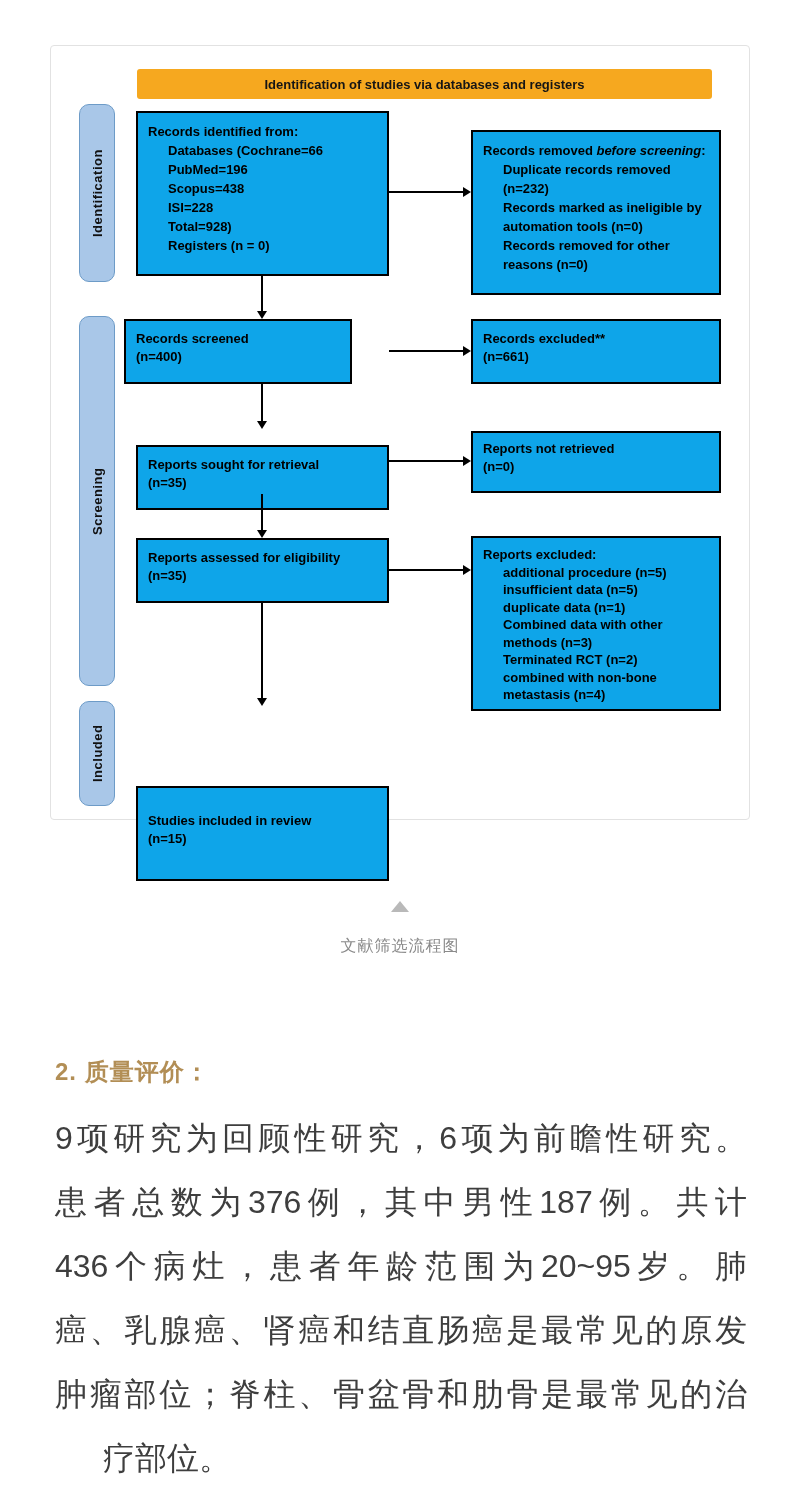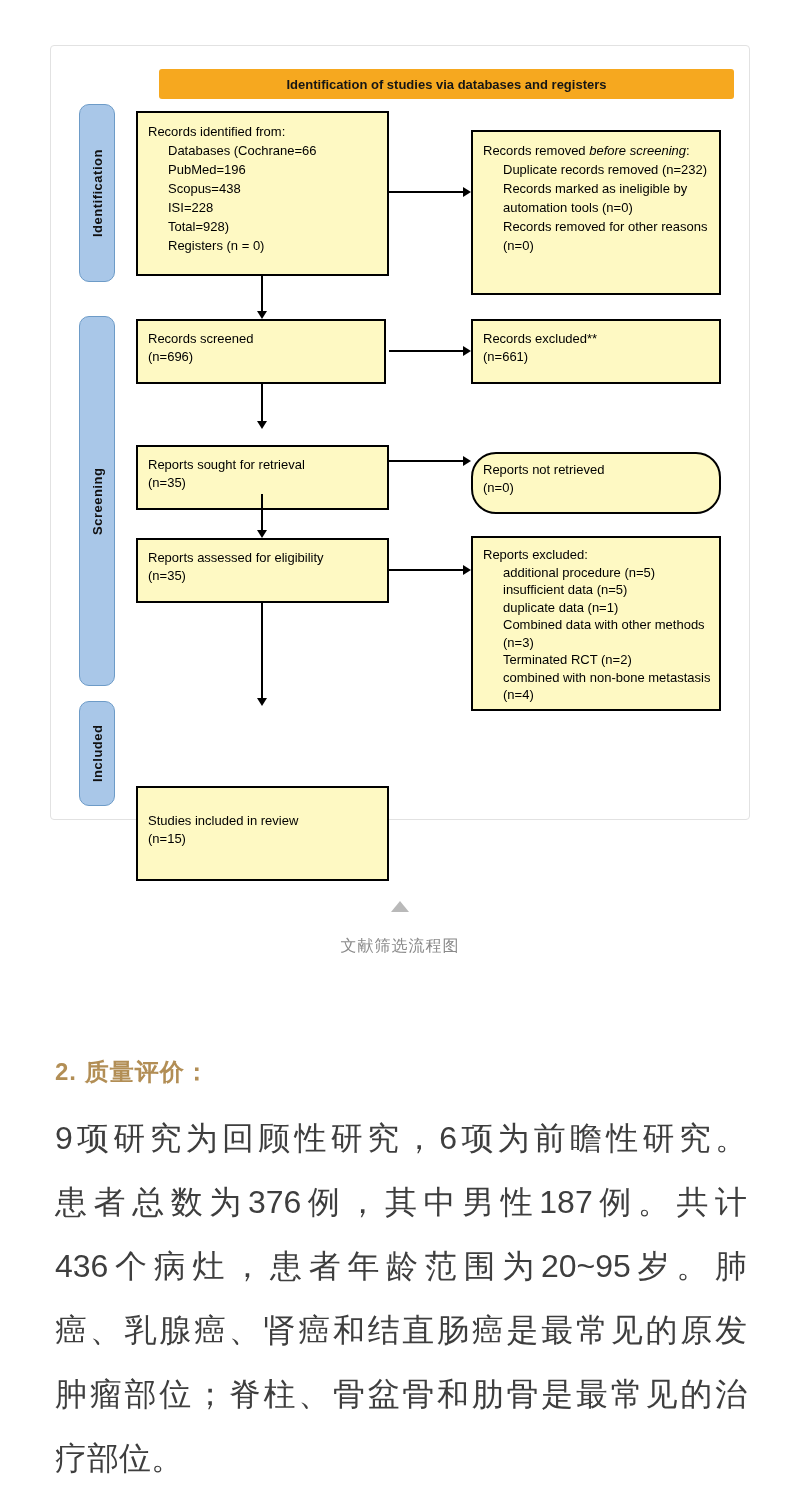--- a/index.html
+++ b/index.html
@@ -10,43 +10,43 @@
     --body-ink:#3E3E3E;
     --caption-ink:#8A8A8A;
   }
   *{margin:0;padding:0;box-sizing:border-box;}
   body{background:#fff;font-family:"Liberation Sans",sans-serif;}
   .page{position:relative;width:800px;height:1510px;background:#ffffff;overflow:hidden;}
 
   
   .figure{position:absolute;left:50px;top:45px;width:700px;height:775px;background:#fff;
           border:1px solid #e2e2e2;border-radius:4px;}
-  .fig-header{position:absolute;left:108px;top:23px;width:575px;height:30px;background:var(--accent);
+  .fig-header{position:absolute;left:86px;top:23px;width:575px;height:30px;background:var(--accent);
           border-radius:3px;display:flex;align-items:center;justify-content:center;
           font-size:13px;font-weight:bold;color:#151515;}
   .stage{position:absolute;left:28px;width:36px;background:var(--stage-blue);
           border:1px solid var(--stage-border);border-radius:10px;
           display:flex;align-items:center;justify-content:center;
           writing-mode:vertical-rl;transform:rotate(180deg);
           font-size:13px;font-weight:bold;color:#111;letter-spacing:.5px;}
   .stage-id{top:58px;height:178px;}
   .stage-screen{top:270px;height:370px;}
   .stage-incl{top:655px;height:105px;}
 
-  .box{position:absolute;background:#fef9c3;border:2px solid #000;color:#000;
-       font-size:13px;line-height:19px;padding:9px 8px 8px 10px;}
+  .box{position:absolute;background:#0ea5e9;border:2px solid #000;color:#000;
+       font-size:13px;line-height:19px;padding:9px 8px 8px 10px;font-weight:bold;}
   .box .indent{padding-left:20px;}
   .box.center{display:flex;flex-direction:column;justify-content:center;padding-top:0;line-height:18px;}
 
   .box1{left:85px;top:65px;width:253px;height:165px;}
   .box2{left:420px;top:68px;width:250px;height:165px;margin-top:16px;}
-  .box3{left:85px;top:273px;width:250px;height:65px;}
+  .box3{left:73px;top:273px;width:228px;height:65px;}
   .box4{left:420px;top:273px;width:250px;height:65px;}
   .box5{left:85px;top:383px;width:253px;height:65px;margin-top:16px;}
-  .box6{left:420px;top:406px;width:250px;height:62px;border-radius:25px;}
+  .box6{left:420px;top:385px;width:250px;height:62px;}
   .box7{left:85px;top:492px;width:253px;height:65px;}
   .box8{left:420px;top:490px;width:250px;height:175px;line-height:17.5px;padding-top:8px;}
   .box9{left:85px;top:692px;width:253px;height:95px;margin-top:48px;}
 
   .varrow{position:absolute;width:2px;background:#000;}
   .varrow::after{content:"";position:absolute;left:-4px;top:100%;width:0;height:0;
        border-left:5px solid transparent;border-right:5px solid transparent;border-top:8px solid #000;}
   .harrow{position:absolute;height:2px;background:#000;}
   .harrow::after{content:"";position:absolute;top:-4px;left:100%;width:0;height:0;
        border-top:5px solid transparent;border-bottom:5px solid transparent;border-left:8px solid #000;}
@@ -57,21 +57,21 @@
        border-bottom:11px solid #b9b9b9;}
   .caption{position:absolute;left:0;top:936px;width:800px;text-align:center;
        font-size:16px;color:var(--caption-ink);letter-spacing:1px;}
 
   
   .section-heading{position:absolute;left:55px;top:1056px;font-size:24px;font-weight:bold;
        color:var(--gold);letter-spacing:1px;}
   .body-text{position:absolute;left:55px;top:1106px;width:692px;
        font-size:32px;color:var(--body-ink);line-height:64px;}
   .body-line{text-align:justify;text-align-last:justify;}
-  .body-line.last{text-align-last:left;}
+  .body-line.last{text-align-last:left;margin-left:48px;}
 </style>
 </head>
 <body>
 
 <div class="page">
 
   <div class="figure">
 
     <div class="fig-header">Identification of studies via databases and registers</div>
 
@@ -84,21 +84,21 @@
       <div class="indent">Databases (Cochrane=66</div>
       <div class="indent">PubMed=196</div>
       <div class="indent">Scopus=438</div>
       <div class="indent">ISI=228</div>
       <div class="indent">Total=928)</div>
       <div class="indent">Registers (n = 0)</div>
     </div>
 
     <div class="box box3 center">
       <div>Records screened</div>
-      <div>(n=696)</div>
+      <div>(n=400)</div>
     </div>
 
     <div class="box box5 center">
       <div>Reports sought for retrieval</div>
       <div>(n=35)</div>
     </div>
 
     <div class="box box7 center">
       <div>Reports assessed for eligibility</div>
       <div>(n=35)</div>

